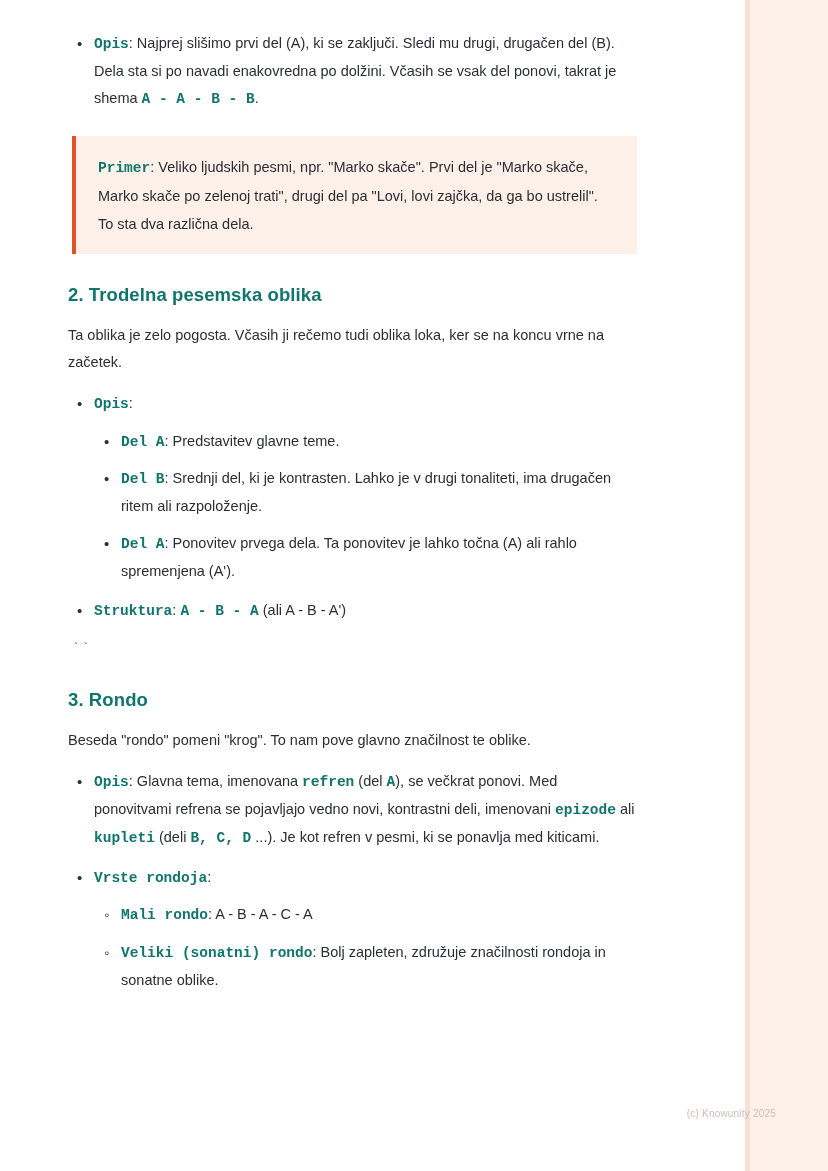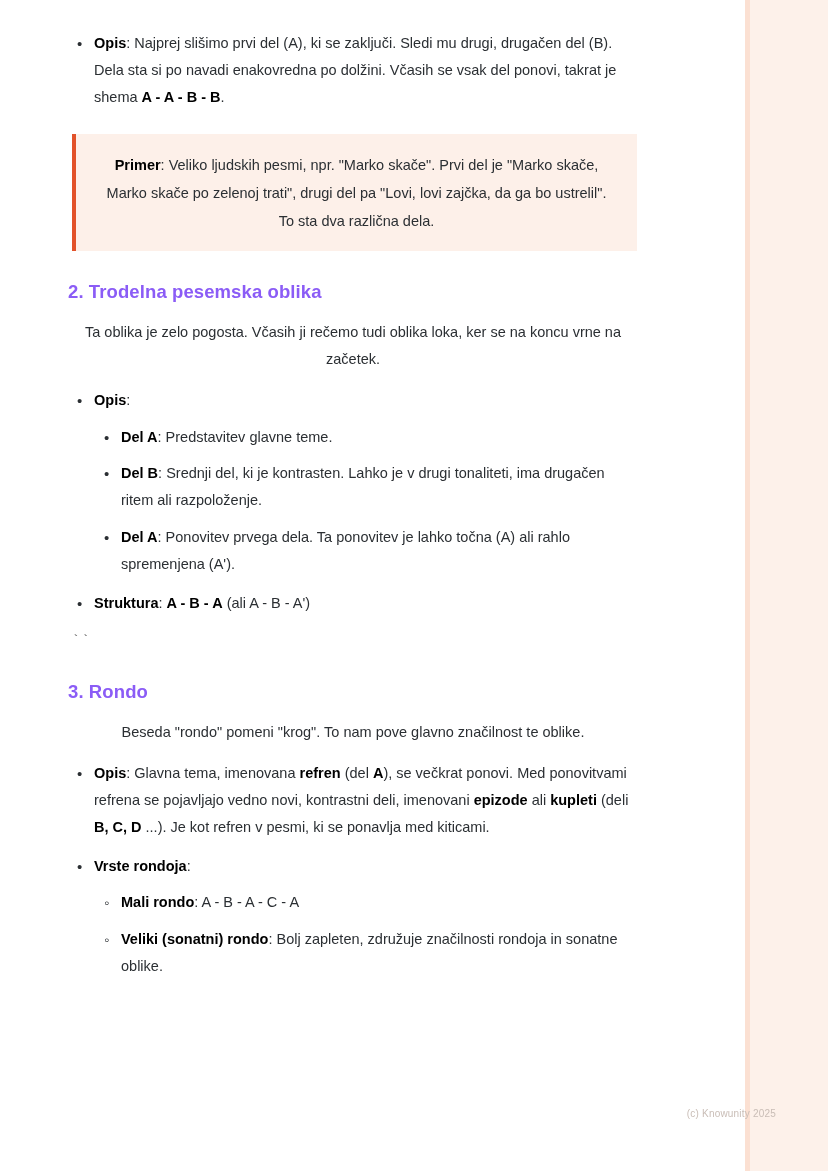--- a/index.html
+++ b/index.html
@@ -46,21 +46,20 @@
     left: 68px;
     top: 30px;
     width: 570px;
   }
 
   p {
     margin: 0 0 14px 0;
     font-size: 14.5px;
     line-height: 1.85;
     color: #2b2f33;
-    text-align: center;
   }
 
   ul.lvl1 {
     margin: 0 0 16px 0;
     padding-left: 26px;
     list-style: none;
   }
   ul.lvl1 > li {
     position: relative;
     margin-bottom: 12px;
@@ -94,42 +93,42 @@
     left: -17px;
     top: 0;
     font-size: 15px;
     color: #2b2f33;
   }
   ul.lvl2.circle > li::before {
     content: "◦";
     font-size: 15px;
   }
 
-  b, strong { font-weight: bold; color: #000000; }
+  b, strong { font-weight: bold; color: #0f766e; font-family: Liberation Mono, monospace; }
 
   .callout {
     position: relative;
     background: #fdf0e9;
     border-left: 4px solid #e2522a;
     padding: 18px 22px 16px 22px;
     margin: 24px 0 30px 4px;
     width: 565px;
     box-sizing: border-box;
   }
   .callout p {
     margin: 0;
     font-size: 14.5px;
     line-height: 1.9;
     color: #2b2f33;
   }
 
   h2.section {
     font-size: 18.5px;
     font-weight: bold;
-    color: #8b5cf6;
+    color: #0f766e;
     margin: 30px 0 16px 0;
     letter-spacing: 0.1px;
   }
 
   .tickmarks {
     font-size: 13px;
     color: #4a4a4a;
     letter-spacing: 2px;
     margin: 18px 0 34px 4px;
     line-height: 1;

